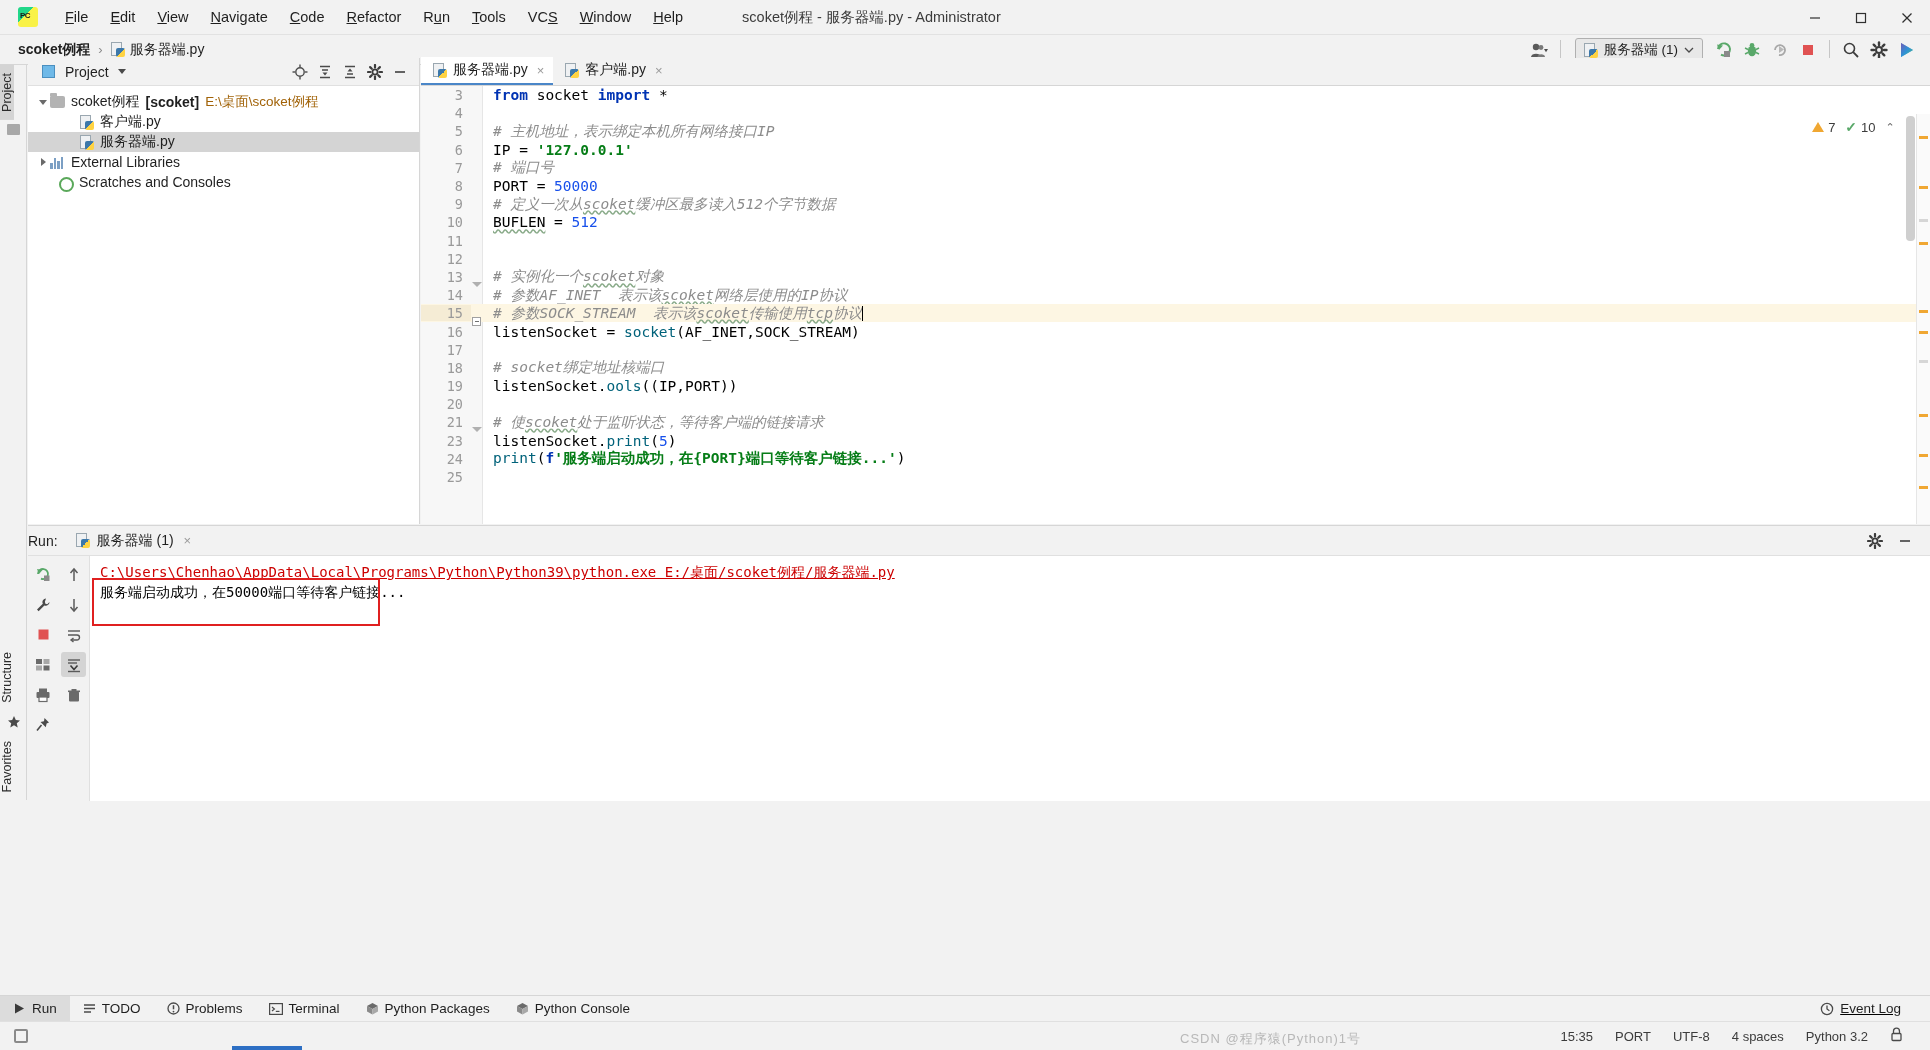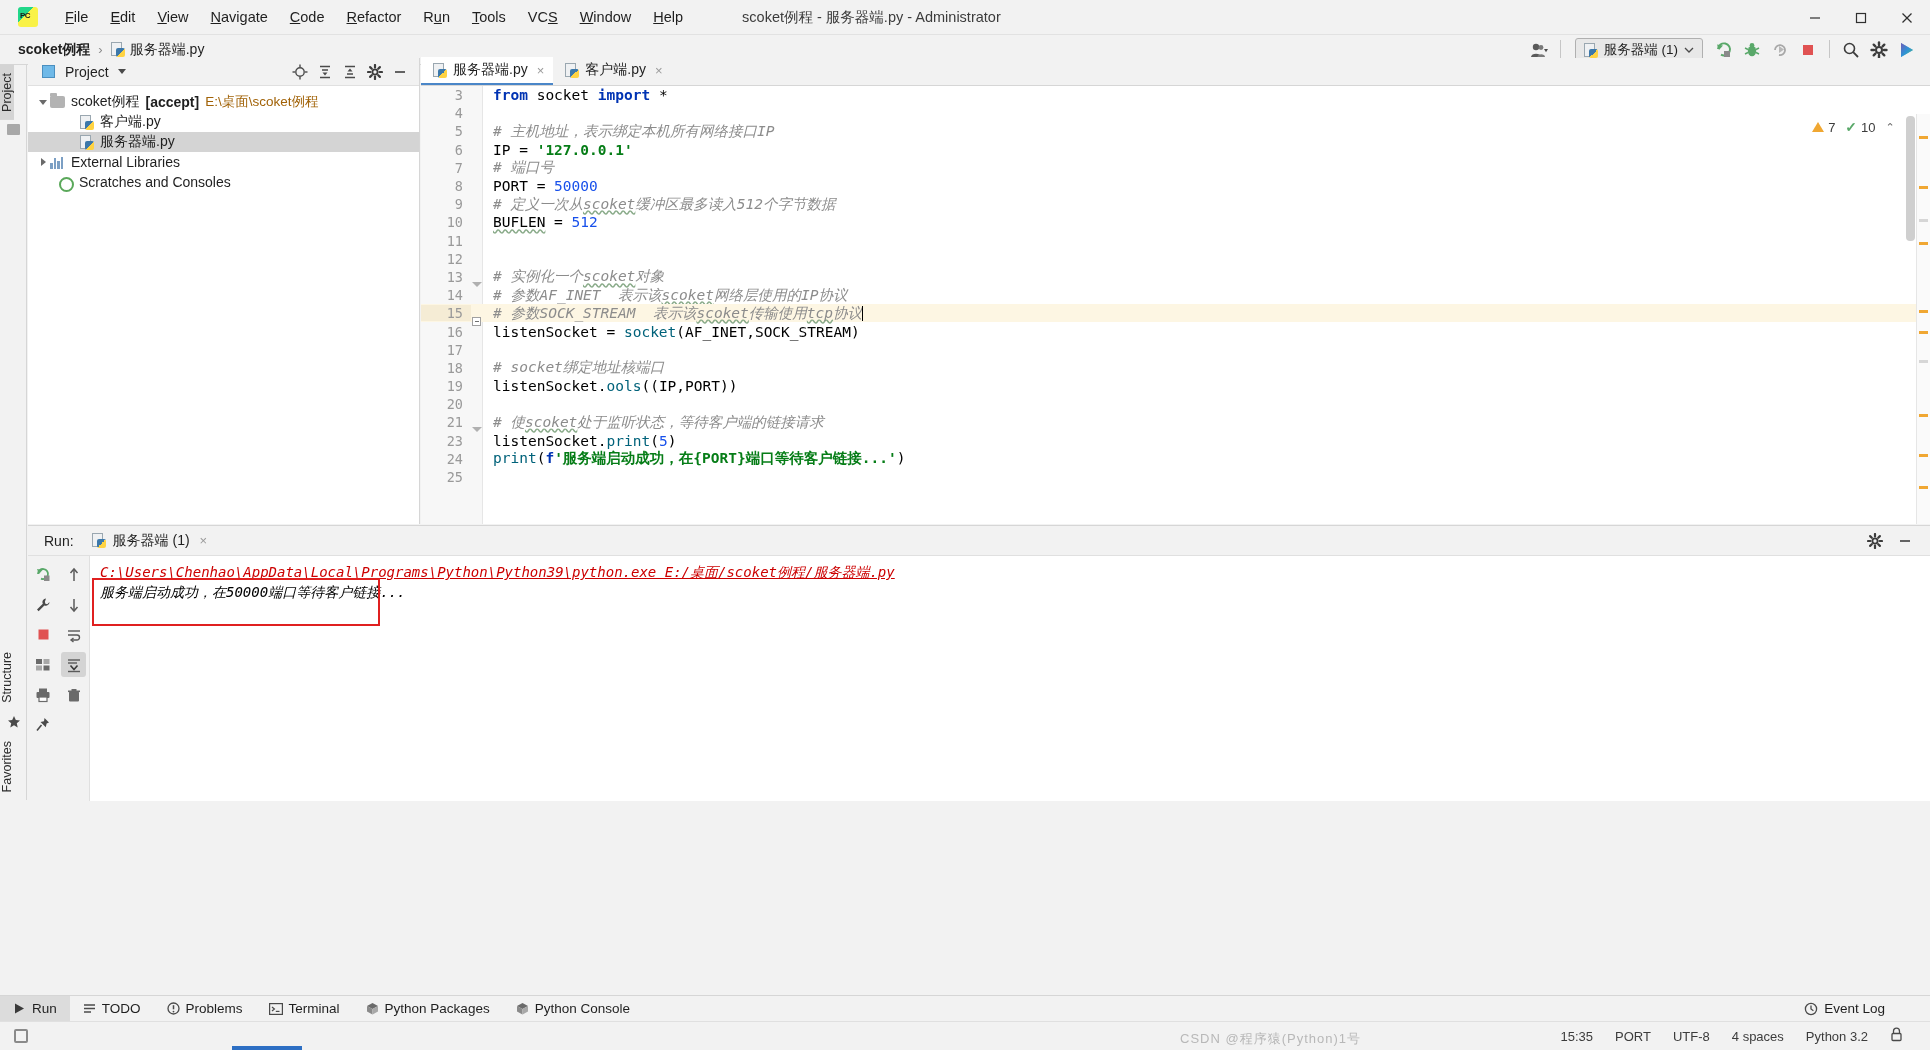--- a/index.html
+++ b/index.html
@@ -230,30 +230,30 @@
     background: #cfcfcf; border-radius: 4px;
   }
 
   
   .runpanel {
     position: absolute; left: 28px; top: 525px; width: 1902px; height: 275px;
     background: #ffffff; border-top: 1px solid #d6d6d6;
   }
   .run-header {
     height: 30px; background: #f2f2f2; display: flex; align-items: center;
-    padding-left: 16px; border-bottom: 1px solid #e0e0e0;
+    border-bottom: 1px solid #e0e0e0;
   }
   .run-label { font-size: 14px; color: #1f1f1f; margin-right: 18px; }
   .run-tab {
     display: flex; align-items: center; gap: 7px; font-size: 14px; color: #1f1f1f;
     cursor: default;
   }
   .run-head-right { margin-left: auto; display: flex; align-items: center; gap: 8px; padding-right: 14px; }
 
-  .run-body { position: relative; height: 245px; display: flex; background: #7f1d1d; font-style: italic; }
+  .run-body { position: relative; height: 245px; display: flex; background: #7f1d1d; }
   .run-side {
     width: 62px; background: #f2f2f2; display: flex; border-right: 1px solid #e0e0e0;
   }
   .run-side-col {
     width: 31px; display: flex; flex-direction: column; align-items: center; padding-top: 6px; gap: 5px;
   }
   .rs-btn { width: 25px; height: 25px; display: flex; align-items: center; justify-content: center; cursor: default; }
   .rs-btn.sel { background: #d4d4d4; border-radius: 3px; }
 
   .console {
@@ -272,21 +272,21 @@
   .bottombar {
     position: absolute; left: 0; bottom: 29px; width: 1930px; height: 26px;
     background: #f2f2f2; display: flex; align-items: center;
     border-top: 1px solid #d6d6d6;
   }
   .bb-item {
     display: flex; align-items: center; gap: 6px; font-size: 13.5px; color: #1f1f1f;
     padding: 0 13px; height: 26px; cursor: default; white-space: nowrap;
   }
   .bb-item.sel { background: #dcdcdc; }
-  .bb-right { margin-left: auto; display: flex; align-items: flex-end; padding-right: 32px; }
+  .bb-right { margin-left: auto; display: flex; align-items: flex-end; padding-right: 16px; text-decoration: underline; }
 
   
   .statusbar {
     position: absolute; left: 0; bottom: 0; width: 1930px; height: 29px;
     background: #f2f2f2; display: flex; align-items: center;
     border-top: 1px solid #e0e0e0;
   }
   .sb-left { display: flex; align-items: center; padding-left: 14px; }
   .sb-right {
     margin-left: auto; display: flex; align-items: center; gap: 0px; padding-right: 16px;
@@ -513,21 +513,21 @@
         </div>
       </div>
     </div>
     <div class="tree" id="projtree">
         <div class="trow" style="padding-left: 8px;">
           <span class="tarrow">
             <span class="arrow-dn"></span>
           </span>
           <span class="folder-ico"></span>
           <span class="tlabel">scoket例程</span>
-          <span class="tlabel tbold">[accept]</span>
+          <span class="tlabel tbold">[scoket]</span>
           <span class="tpath">E:\桌面\scoket例程</span>
         </div>
         <div class="trow" style="padding-left: 30px;">
           <span class="tfile-ind"></span>
           <span class="py-ico" style="margin-right:6px;">
             <span class="sheet"></span>
             <span class="snake"></span>
           </span>
           <span class="tlabel">客户端.py</span>
         </div>

